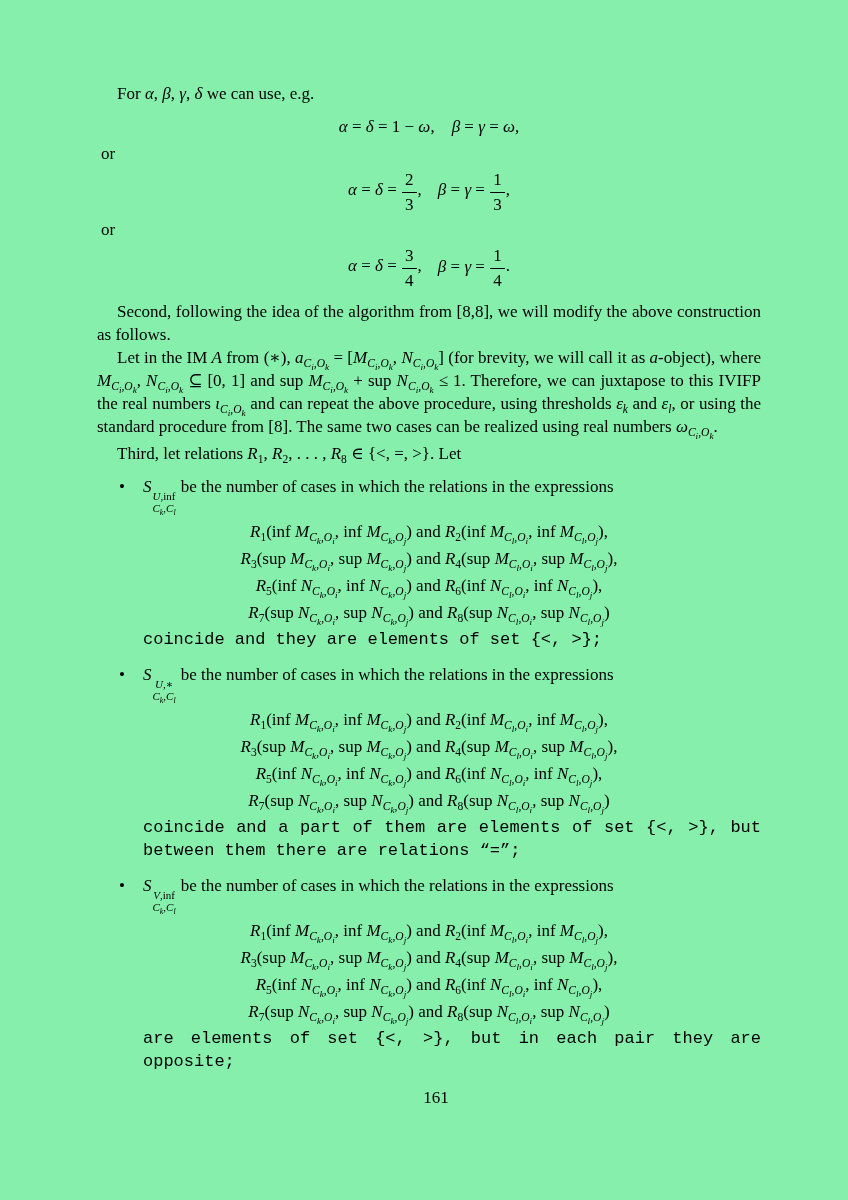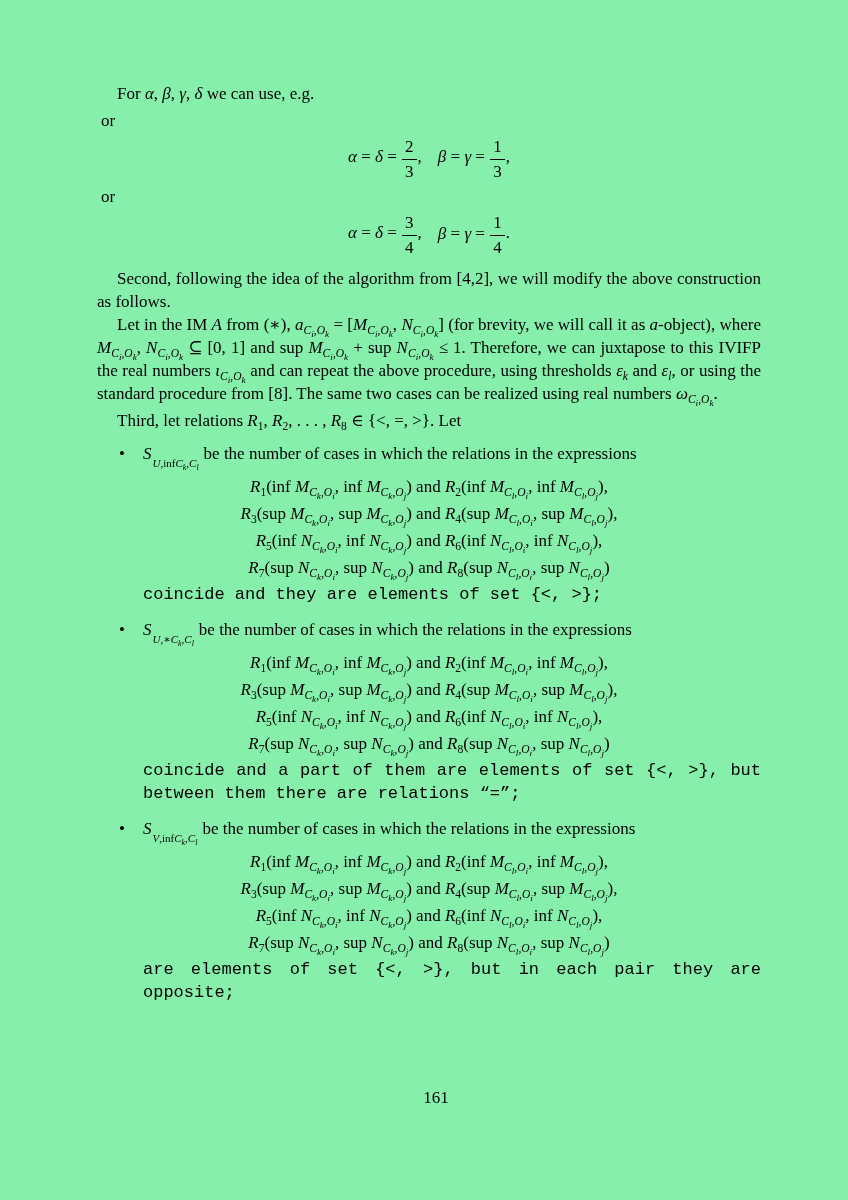--- a/index.html
+++ b/index.html
@@ -50,21 +50,21 @@
   .sec-para { margin-top: 10px; }
   .third-para { margin-top: 4px; }
 
   .bullet { display: flex; margin: 10px 0 12px; }
   .dot { flex: 0 0 24px; margin-left: 22px; }
   .bullet-body { flex: 1; }
   .svar { display: inline-block; margin-right: 5px; }
   .sbase { font-style: italic; }
   .supsub {
     display: inline-flex;
-    flex-direction: row;
+    flex-direction: column;
     align-items: center;
     font-size: 11px;
     line-height: 12px;
     vertical-align: -8px;
     margin-left: 1px;
   }
   .supsub sub { font-size: 0.72em; }
 
   .eqlines { width: 664px; margin-left: -46px; text-align: center; margin-top: 6px; }
   .eqline { margin: 4px 0; line-height: 23px; }
@@ -80,38 +80,39 @@
   }
 </style>
 </head>
 <body>
 
 <div class="page">
   <div class="content">
 
     <p class="ind">For <i>α</i>, <i>β</i>, <i>γ</i>, <i>δ</i> we can use, e.g.</p>
 
+    <p class="disp eq-omega"><i>α</i> = <i>δ</i> = 1 − <i>ω</i>, <i>β</i> = <i>γ</i> = <i>ω</i>,</p>
 
     <p class="or">or</p>
 
     <p class="disp disp-frac">
       <span><i>α</i> = <i>δ</i> =</span>
       <span class="frac"><span class="fnum">2</span><span class="fden">3</span></span><span>,</span><span class="mid-sep"><i>β</i> = <i>γ</i> =</span>
       <span class="frac"><span class="fnum">1</span><span class="fden">3</span></span><span>,</span>
     </p>
 
     <p class="or">or</p>
 
     <p class="disp disp-frac">
       <span><i>α</i> = <i>δ</i> =</span>
       <span class="frac"><span class="fnum">3</span><span class="fden">4</span></span><span>,</span><span class="mid-sep"><i>β</i> = <i>γ</i> =</span>
       <span class="frac"><span class="fnum">1</span><span class="fden">4</span></span><span>.</span>
     </p>
 
-    <p class="ind sec-para">Second, following the idea of the algorithm from [4,2], we will modify the above construction as follows.</p>
+    <p class="ind sec-para">Second, following the idea of the algorithm from [8,8], we will modify the above construction as follows.</p>
 
     <p class="ind">Let in the IM <i>A</i> from (∗), <i>a</i><sub><i>C</i><sub><i>i</i></sub>,<i>O</i><sub><i>k</i></sub></sub> = [<i>M</i><sub><i>C</i><sub><i>i</i></sub>,<i>O</i><sub><i>k</i></sub></sub>, <i>N</i><sub><i>C</i><sub><i>i</i></sub>,<i>O</i><sub><i>k</i></sub></sub>] (for brevity, we will call it as <i>a</i>-object), where <i>M</i><sub><i>C</i><sub><i>i</i></sub>,<i>O</i><sub><i>k</i></sub></sub>, <i>N</i><sub><i>C</i><sub><i>i</i></sub>,<i>O</i><sub><i>k</i></sub></sub> ⊆ [0, 1] and sup <i>M</i><sub><i>C</i><sub><i>i</i></sub>,<i>O</i><sub><i>k</i></sub></sub> + sup <i>N</i><sub><i>C</i><sub><i>i</i></sub>,<i>O</i><sub><i>k</i></sub></sub> ≤ 1. Therefore, we can juxtapose to this IVIFP the real numbers <i>ι</i><sub><i>C</i><sub><i>i</i></sub>,<i>O</i><sub><i>k</i></sub></sub> and can repeat the above procedure, using thresholds <i>ε</i><sub><i>k</i></sub> and <i>ε</i><sub><i>l</i></sub>, or using the standard procedure from [8]. The same two cases can be realized using real numbers <i>ω</i><sub><i>C</i><sub><i>i</i></sub>,<i>O</i><sub><i>k</i></sub></sub>.</p>
 
     <p class="ind third-para">Third, let relations <i>R</i><sub>1</sub>, <i>R</i><sub>2</sub>, . . . , <i>R</i><sub>8</sub> ∈ {&lt;, =, &gt;}. Let</p>
 
     <div class="bullet">
       <span class="dot">•</span>
       <div class="bullet-body">
         <div class="bullet-head">
           <span class="svar"><i class="sbase">S</i><span class="supsub">

